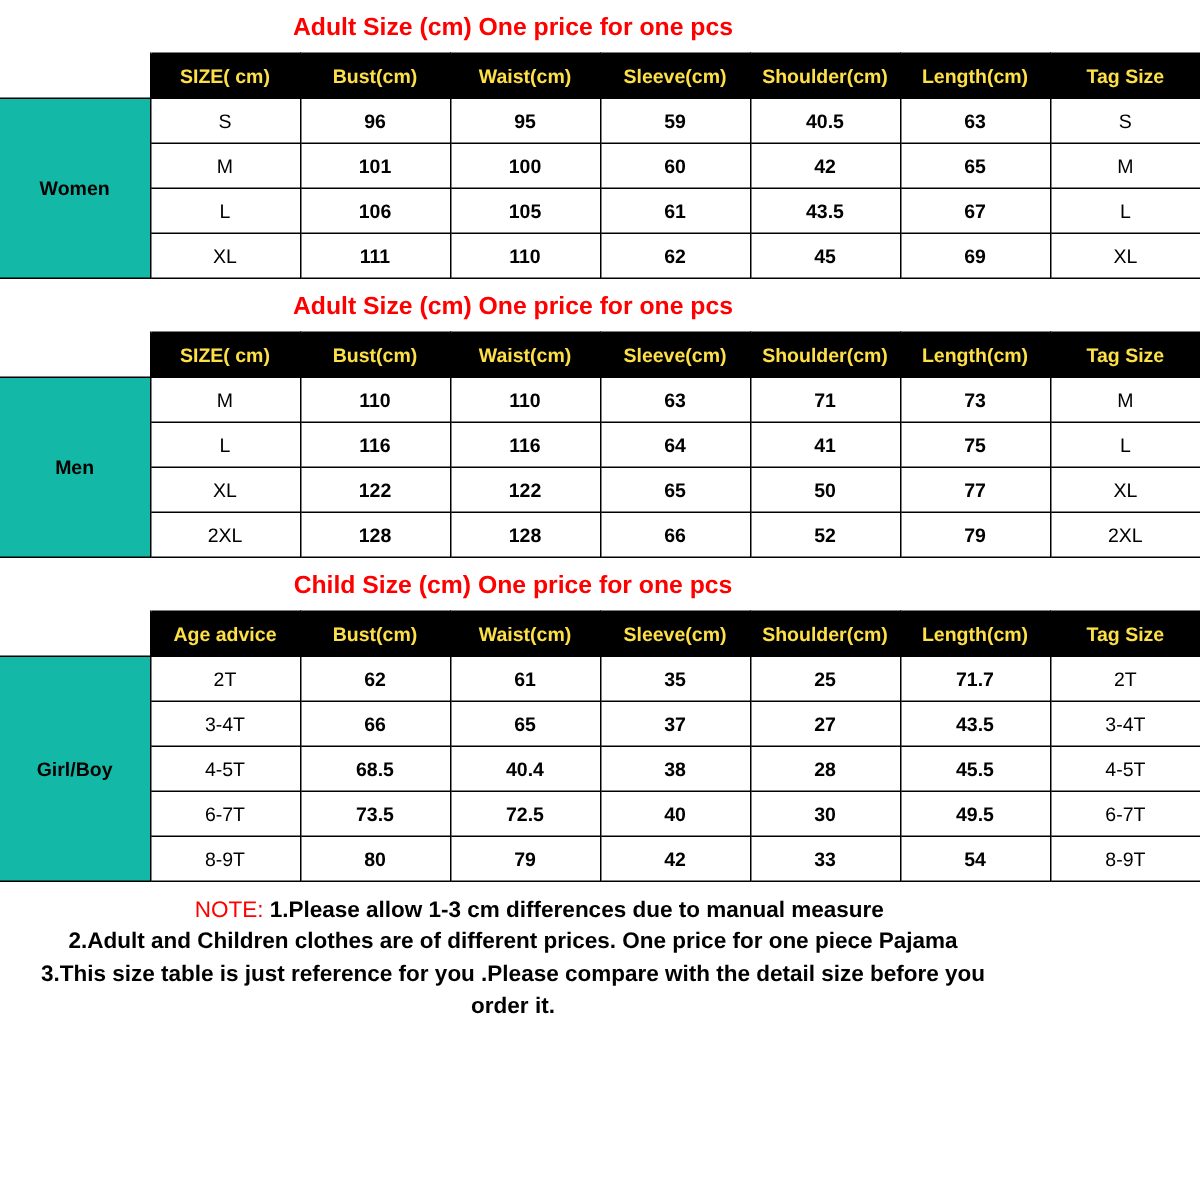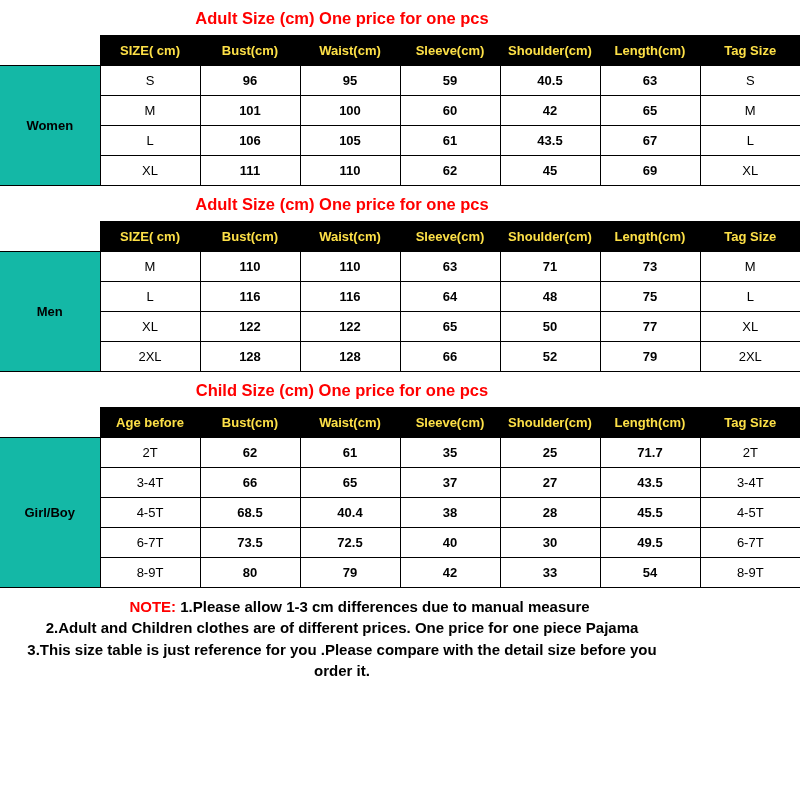--- a/index.html
+++ b/index.html
@@ -76,21 +76,21 @@
   }
   .note {
     padding: 8px 6px 0 6px;
     text-align: center;
     font-size: 15px;
     line-height: 1.42;
     font-weight: bold;
   }
   .note .note-kw {
     color: #ff0000;
-    font-weight: bold;
+    font-weight: normal;
     margin-left: 35px;
   }
   .note-line {
     display: block;
     white-space: nowrap;
   }
 </style>
 </head>
 <body>
 
@@ -193,21 +193,21 @@
           <td class="val">63</td>
           <td class="val">71</td>
           <td class="val">73</td>
           <td class="tagsz edge-right">M</td>
         </tr>
         <tr>
           <td class="lbl">L</td>
           <td class="val">116</td>
           <td class="val">116</td>
           <td class="val">64</td>
-          <td class="val">48</td>
+          <td class="val">41</td>
           <td class="val">75</td>
           <td class="tagsz edge-right">L</td>
         </tr>
         <tr>
           <td class="lbl">XL</td>
           <td class="val">122</td>
           <td class="val">122</td>
           <td class="val">65</td>
           <td class="val">50</td>
           <td class="val">77</td>
@@ -235,21 +235,21 @@
           <col style="width:100px">
           <col style="width:100px">
         <col style="width:100px">
           <col style="width:100px">
           <col style="width:100px">
           <col style="width:100px">
       </colgroup>
       <tbody>
         <tr>
           <td class="corner"></td>
-          <td class="hdr">Age before</td>
+          <td class="hdr">Age advice</td>
           <td class="hdr">Bust(cm)</td>
           <td class="hdr">Waist(cm)</td>
           <td class="hdr">Sleeve(cm)</td>
           <td class="hdr">Shoulder(cm)</td>
           <td class="hdr">Length(cm)</td>
           <td class="hdr edge-right">Tag Size</td>
         </tr>
         <tr>
           <td class="grp" rowspan="5">Girl/Boy</td>
           <td class="lbl">2T</td>

